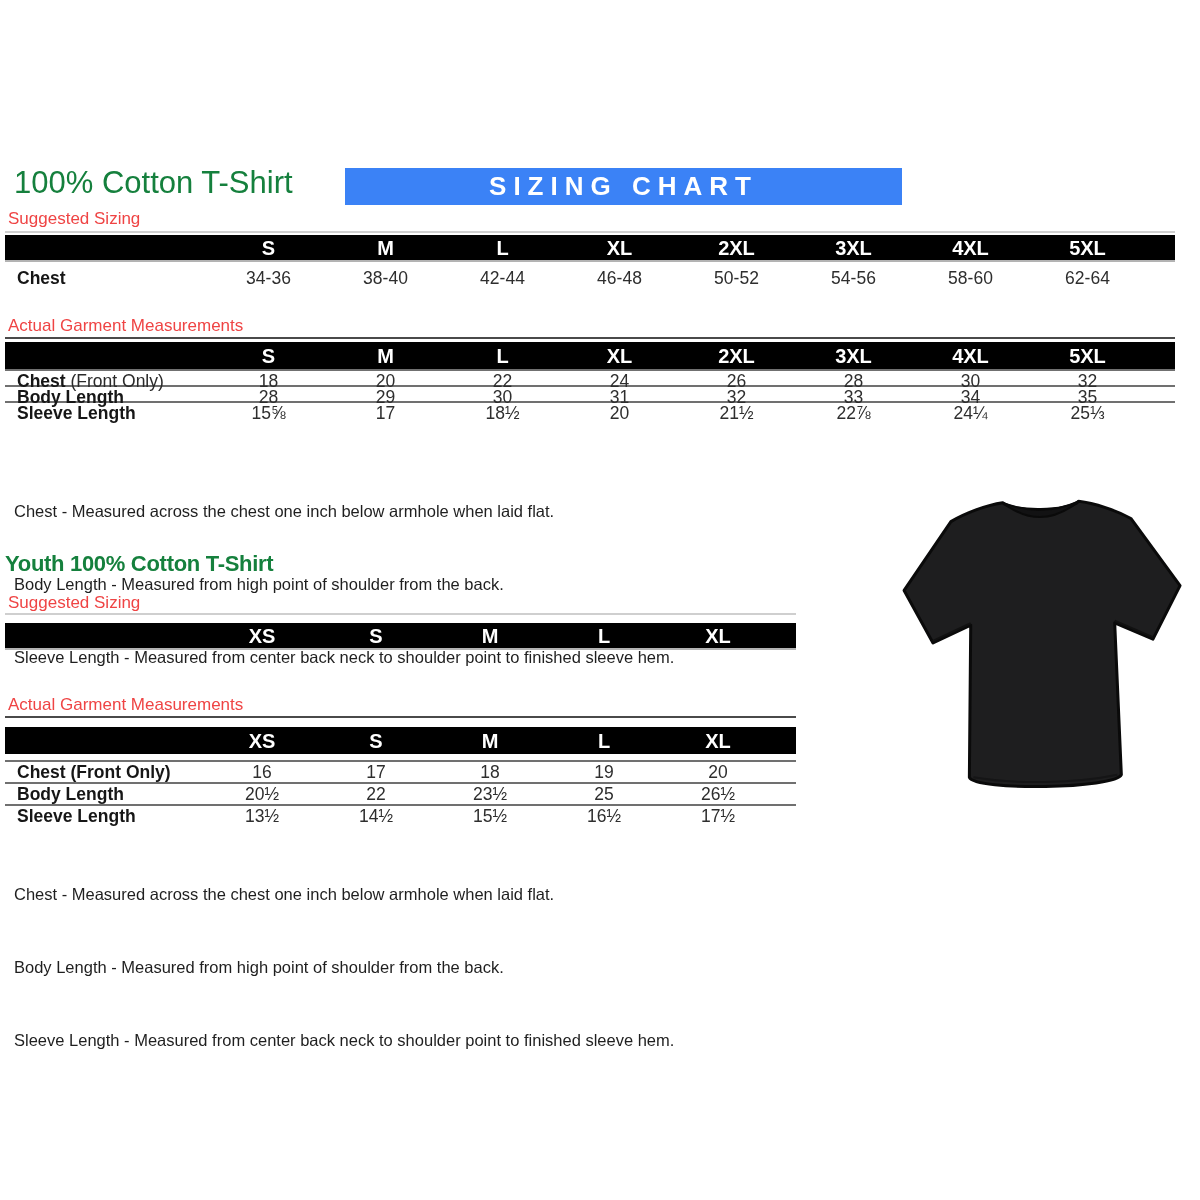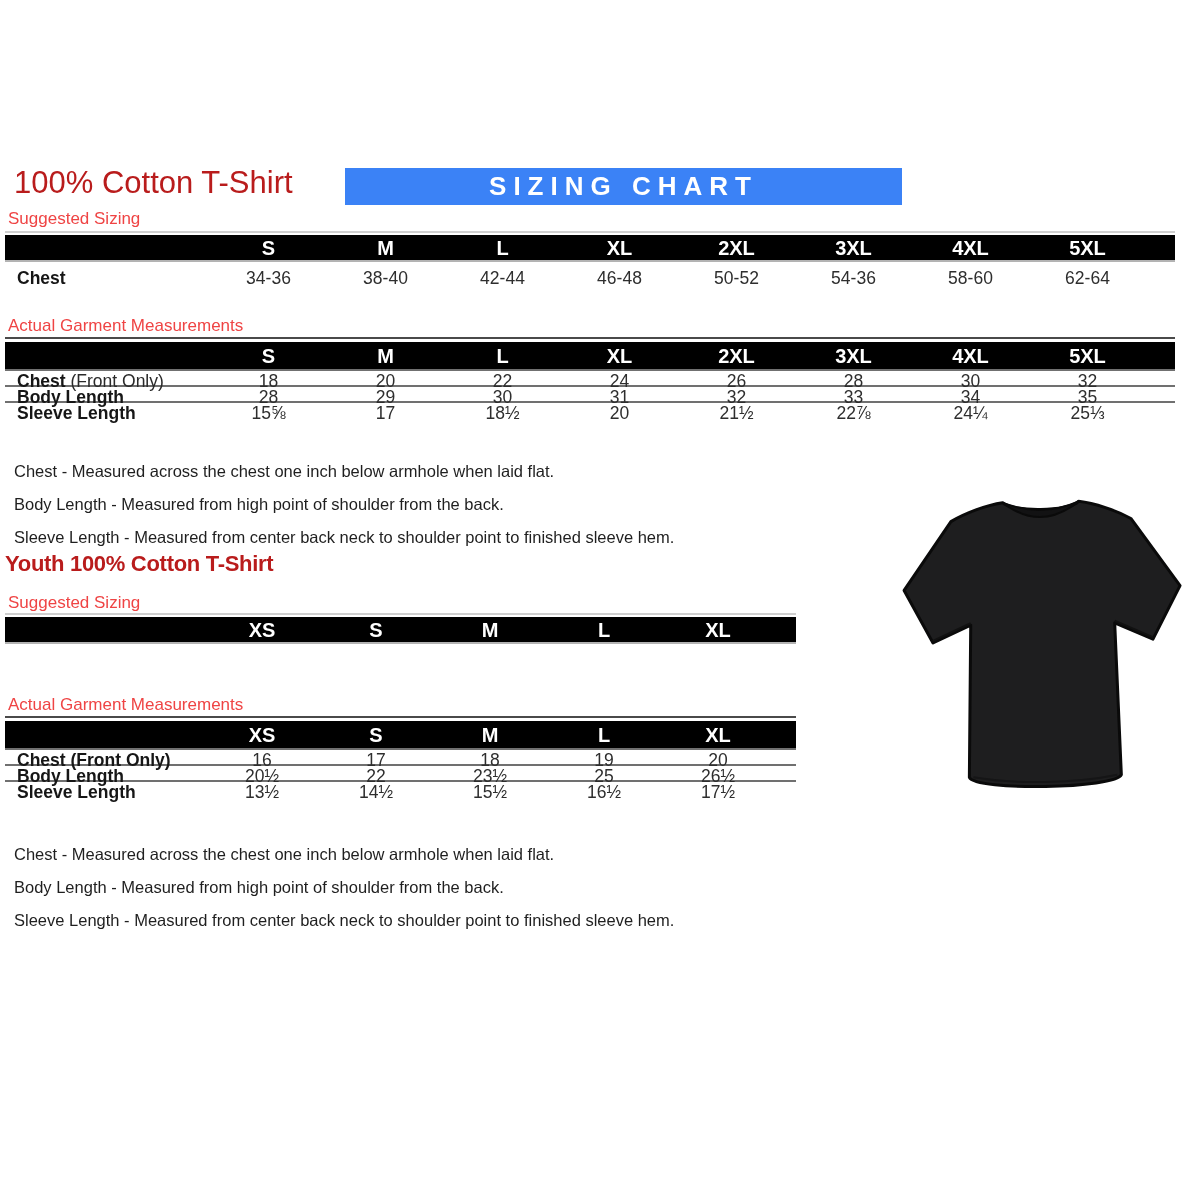--- a/index.html
+++ b/index.html
@@ -2,43 +2,43 @@
 <html><head>
 <meta charset="utf-8">
 <style>
   html,body{margin:0;padding:0;}
   body{
     width:1200px;height:1200px;background:#ffffff;position:relative;
     font-family:"Liberation Sans","DejaVu Sans",sans-serif;color:#222;
     overflow:hidden;
   }
   .abs{position:absolute;}
-  .page-title{font-size:31px;font-weight:400;color:#b91c1c;white-space:nowrap;}
+  .page-title{font-size:31px;font-weight:400;color:#15803d;white-space:nowrap;}
   .page-title.bold{font-weight:700;font-size:22px;letter-spacing:-0.3px;}
   .banner{
     background:#3b82f6;color:#fff;display:flex;align-items:center;justify-content:center;
     font-weight:700;font-size:26px;letter-spacing:7px;
   }
   .section-label{font-size:17px;color:#ef4444;white-space:nowrap;}
   .sizing-table{box-sizing:border-box;}
   .thead,.trow{display:grid;align-items:center;box-sizing:border-box;}
   .table-adult .thead,.table-adult .trow{grid-template-columns:205px repeat(8,117px) 1fr;}
-  .table-youth .thead,.table-youth .trow{grid-template-columns:200px repeat(5,114px) 1fr;}
+  .table-youth .thead,.table-youth .trow{grid-template-columns:200px repeat(5,114px) 1fr;margin-top:6px;}
   .thead{background:#000;height:27px;}
   .th{color:#fff;font-weight:700;font-size:20px;text-align:center;line-height:1;}
   .td{font-size:17.5px;color:#2e2e2e;text-align:center;white-space:nowrap;}
   .label-cell{text-align:left;padding-left:12px;}
   .row-label-strong{font-weight:700;color:#161616;}
   .row-label-normal{font-weight:400;color:#2a2a2a;}
   .suggested{border-top:2px solid #cfcfcf;padding-top:2px;}
   .suggested .thead{border-bottom:2px solid #b3b3b3;}
   .suggested .trow{height:33px;}
   .bordered{border-top:2px solid #4a4a4a;padding-top:3px;}
   .bordered .trow{border-top:2px solid #707070;height:16px;}
-  .notes div{font-size:16.5px;color:#1f1f1f;line-height:33px;white-space:nowrap;}
+  .notes div{font-size:16.5px;color:#1f1f1f;line-height:33px;white-space:nowrap;margin-top:40px;}
 </style>
 </head>
 <body>
 
 <div class="abs page-title" style="left:14px;top:165px;">100% Cotton T-Shirt</div>
 
 <div class="abs banner" style="left:345px;top:168px;width:557px;height:37px;">SIZING CHART</div>
 
 <div class="abs section-label" style="left:8px;top:209px;">Suggested Sizing</div>
 
@@ -55,21 +55,21 @@
       <div class="th">5XL</div>
       <div class="th"></div>
     </div>
     <div class="trow">
       <div class="td label-cell"><span class="row-label-strong">Chest</span></div>
       <div class="td">34-36</div>
       <div class="td">38-40</div>
       <div class="td">42-44</div>
       <div class="td">46-48</div>
       <div class="td">50-52</div>
-      <div class="td">54-36</div>
+      <div class="td">54-56</div>
       <div class="td">58-60</div>
       <div class="td">62-64</div>
       <div class="td"></div>
     </div>
   </div>
 
 <div class="abs section-label" style="left:8px;top:316px;">Actual Garment Measurements</div>
 
 <div class="abs sizing-table table-adult bordered" style="left:5px;top:337px;width:1170px;">
     <div class="thead">

